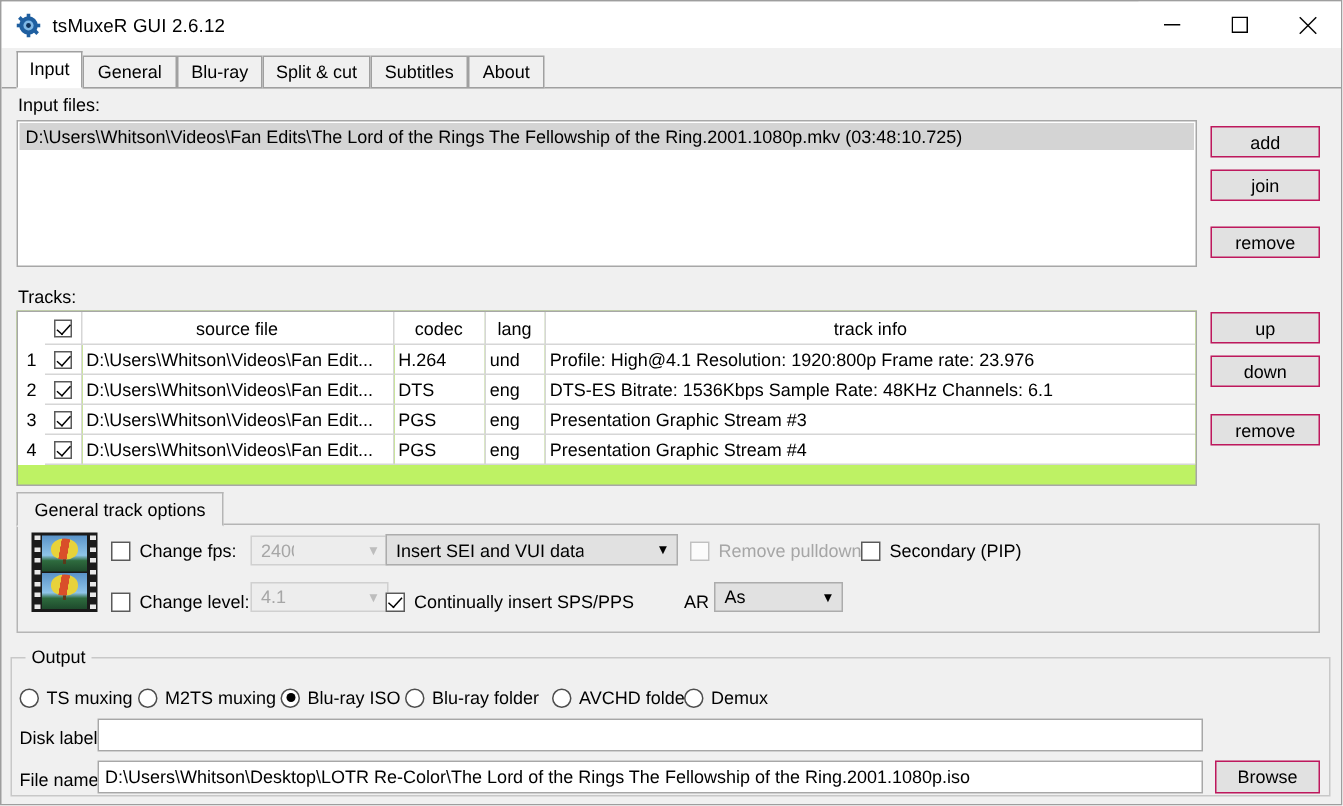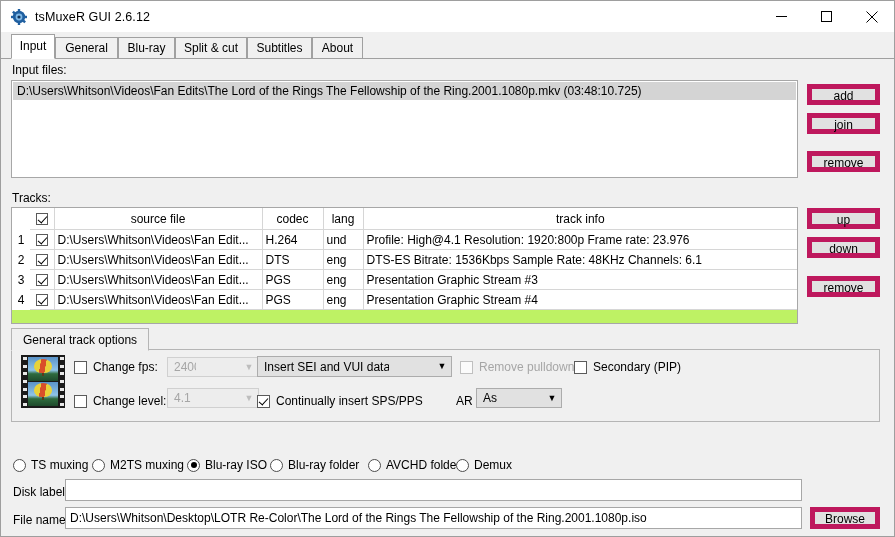--- a/index.html
+++ b/index.html
@@ -117,21 +117,21 @@
     font-size: 12px;
     box-sizing: border-box;
     white-space: nowrap;
     overflow: hidden;
   }
 
   
   .btn {
     position: absolute;
     background: #e1e1e1;
-    border: 5px solid #be185d;
+    border: 1px solid #be185d;
     box-sizing: border-box;
     font-size: 12px;
     font-family: "Liberation Sans", sans-serif;
     color: #000;
     text-align: center;
     cursor: default;
     padding: 0;
   }
 
   
@@ -578,20 +578,23 @@
     </div>
 
     <div class="lbl" style="left:444px; top:44px;">AR</div>
 
     <div class="combo" style="left:464px; top:38px; width:86px; height:20px;">
       <span class="ctext">As source</span>
       <span class="carrow">▼</span>
     </div>
   </div>
 
+  <div class="groupbox" style="left:6px; top:437px; width:880px; height:93px;">
+    <span class="gb-title">Output</span>
+  </div>
 
   <div class="rbline" style="left:12px; top:457px;">
     <span class="rb"></span>
     <span>TS muxing</span>
   </div>
   <div class="rbline" style="left:91px; top:457px;">
     <span class="rb"></span>
     <span>M2TS muxing</span>
   </div>
   <div class="rbline" style="left:186px; top:457px;">

